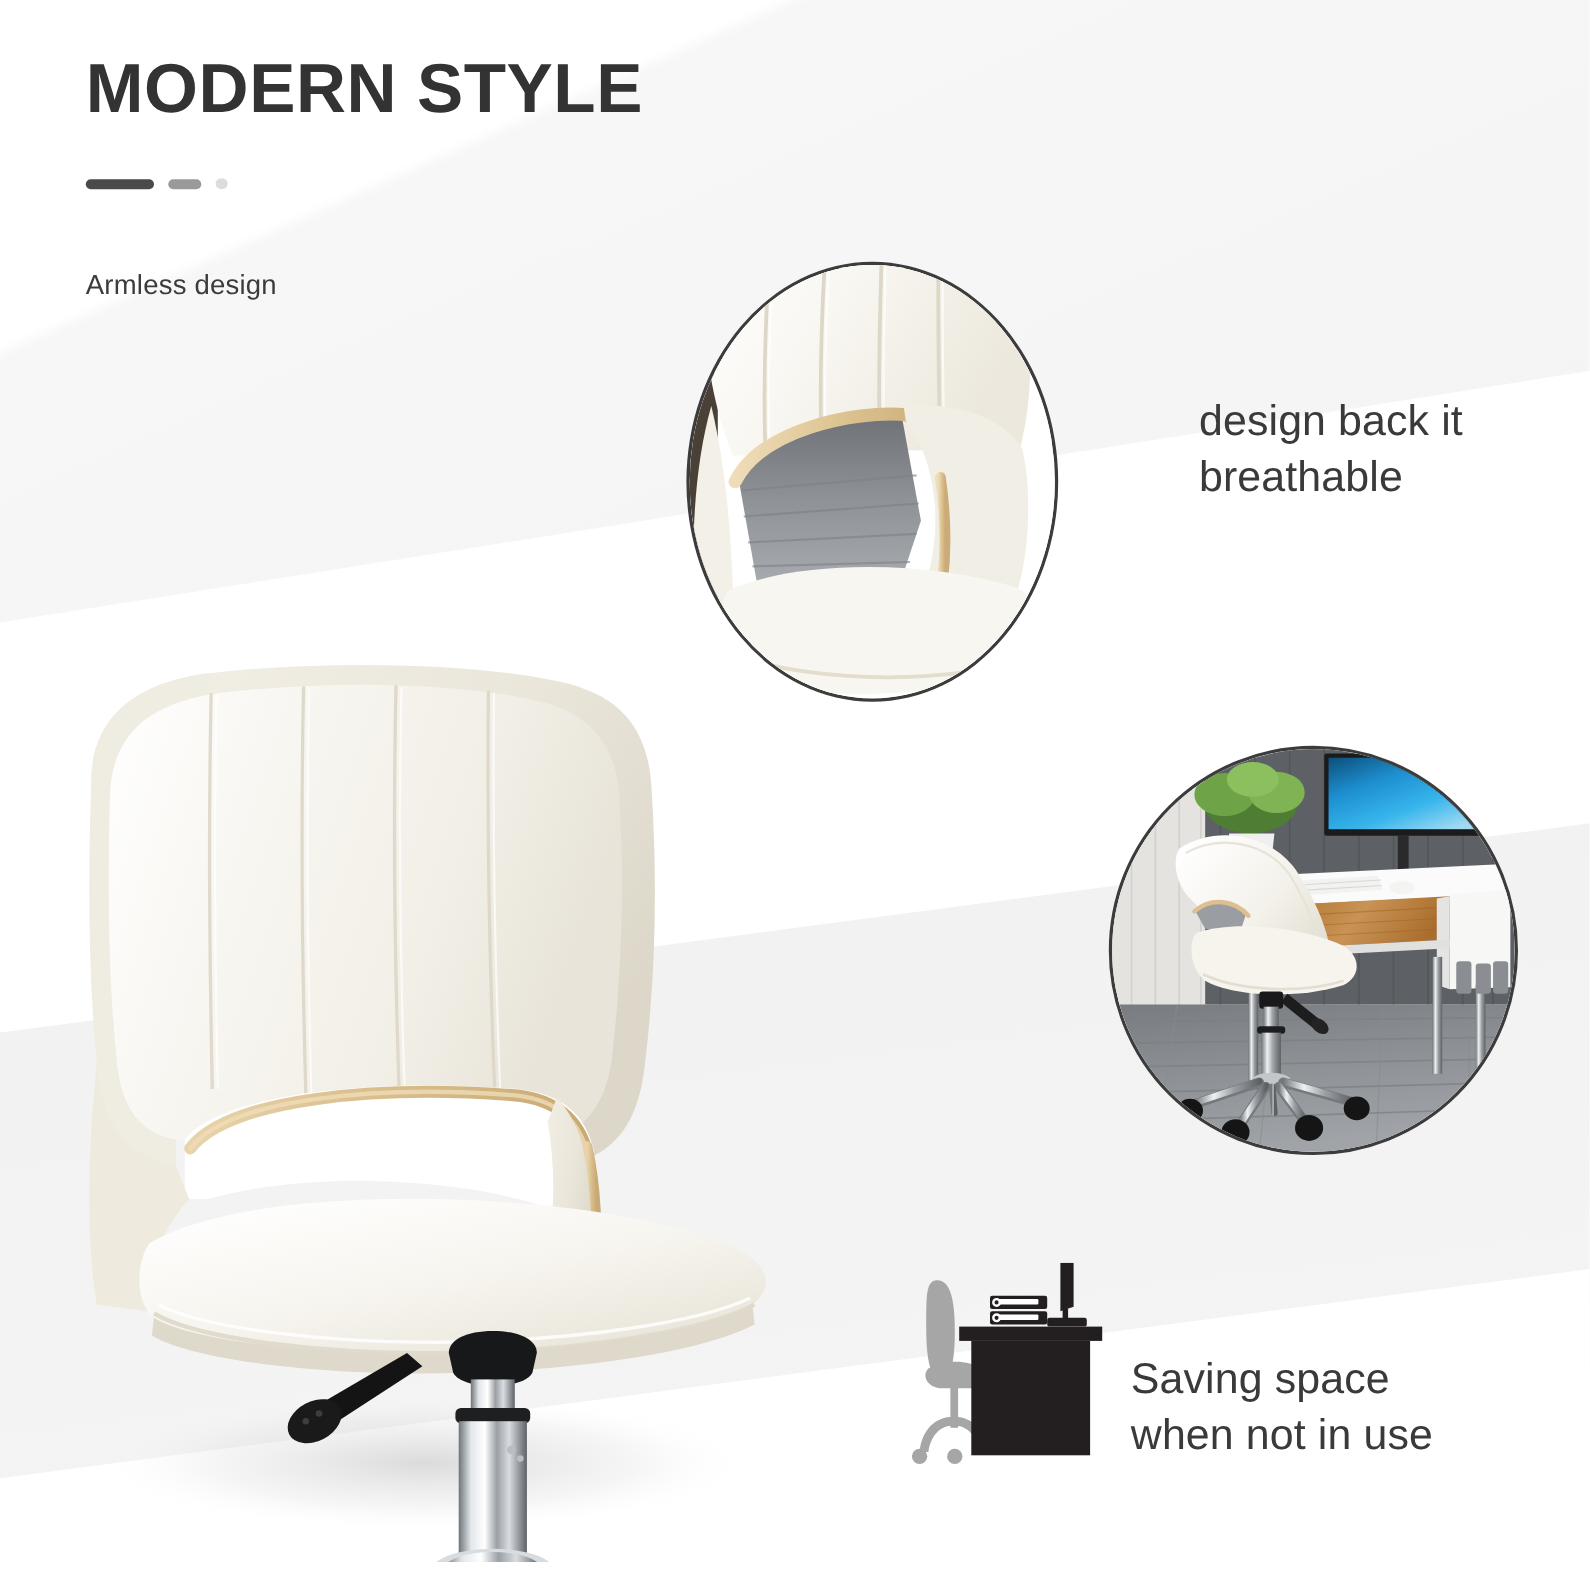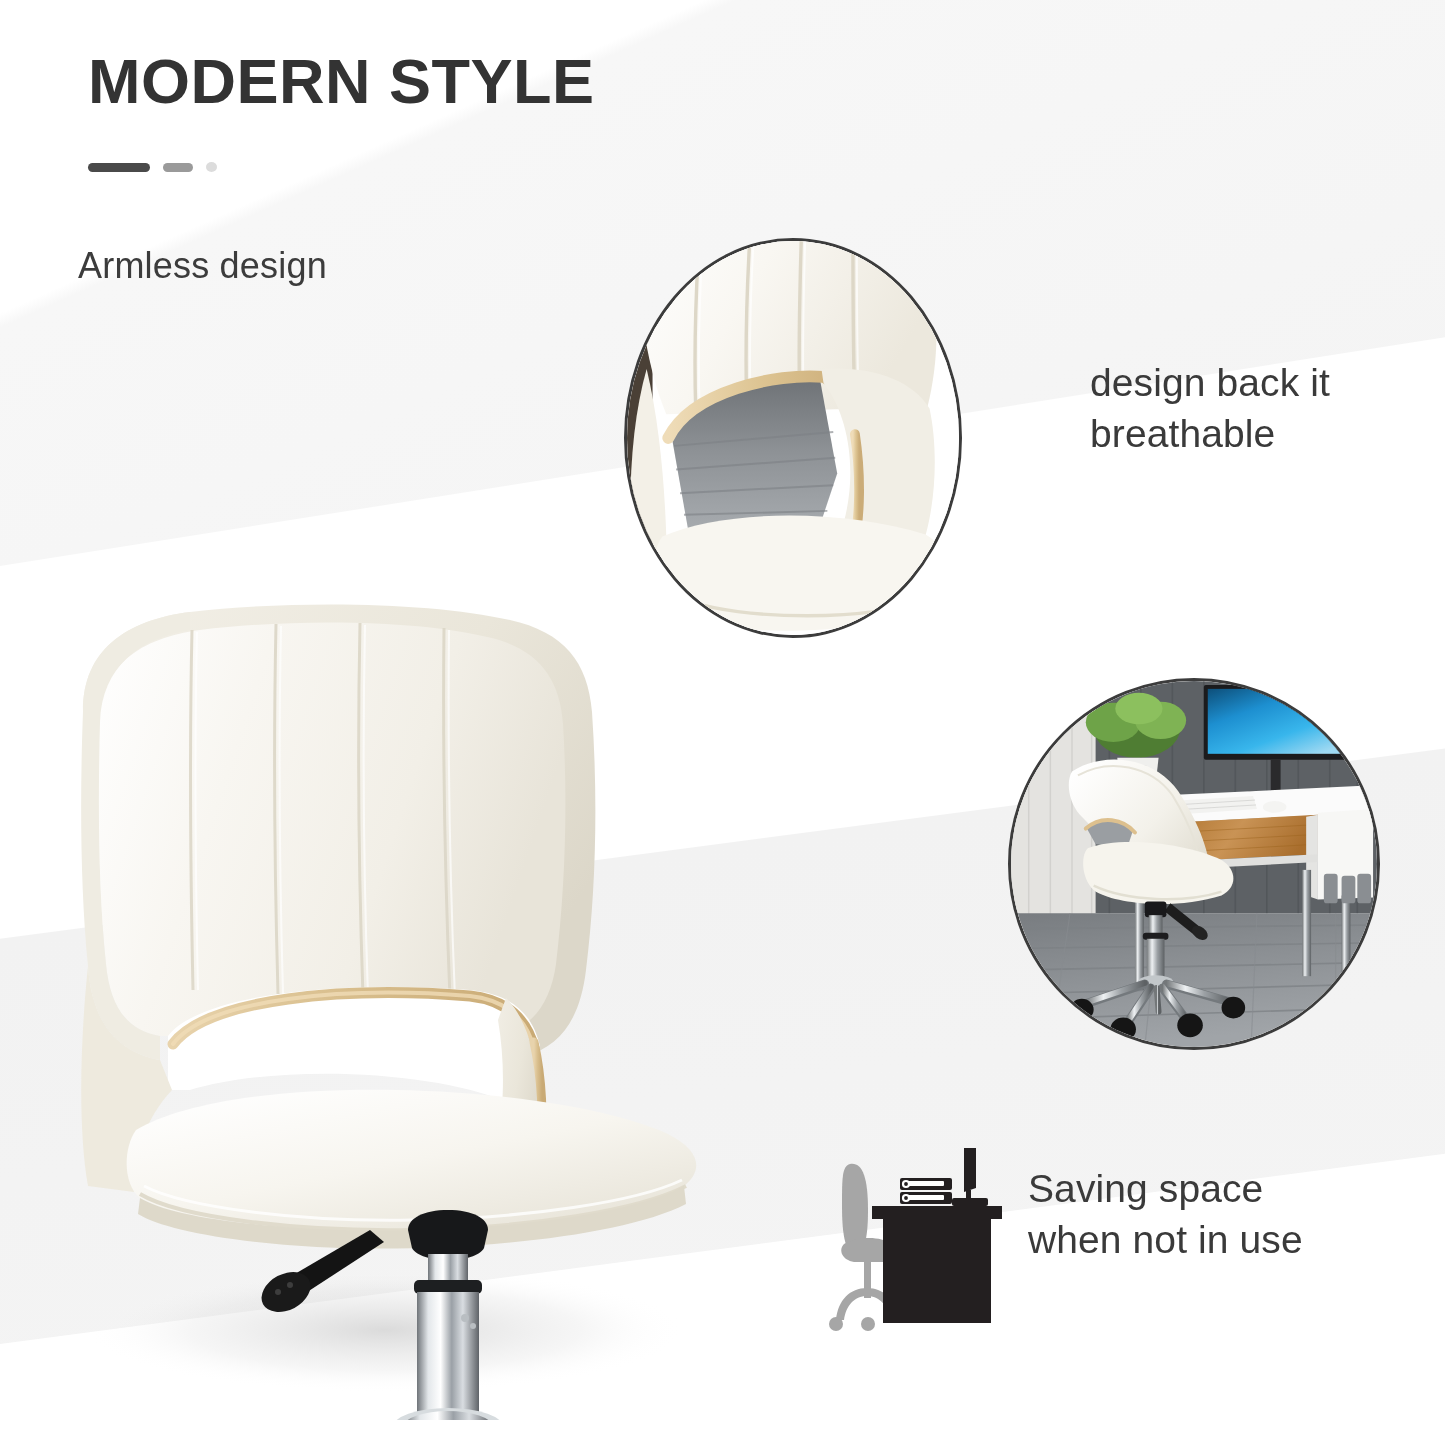--- a/index.html
+++ b/index.html
@@ -22,42 +22,42 @@
     position:absolute; left:-12%; top:58%; width:132%; height:34%;
     background:linear-gradient(180deg,#f2f2f2 0%,#f4f4f4 100%);
     transform:rotate(-7.5deg);
   }
   .bg-diag-bottom {
     position:absolute; left:-12%; top:86%; width:132%; height:30%;
     background:#ffffff; transform:rotate(-7.5deg);
   }
 
   
-  .header { position:absolute; left:88px; top:48px; }
+  .header { position:absolute; left:78px; top:48px; }
   .title {
     font-size:63px; font-weight:bold; letter-spacing:0.5px;
     color:#333333; line-height:1.05; white-space:nowrap;
   }
   .dashes { display:flex; align-items:center; gap:13px; margin-top:48px; }
   .dash-lg { width:62px; height:9px; border-radius:5px; background:#4a4a4a; }
   .dash-md { width:30px; height:9px; border-radius:5px; background:#9a9a9a; }
   .dash-sm { width:11px; height:10px; border-radius:50%; background:#dcdcdc; }
 
   .subtitle {
     position:absolute; left:78px; top:245px;
-    font-size:36px; color:#3c3c3c; font-weight:300; letter-spacing:0.2px;
+    font-size:25px; color:#3c3c3c; font-weight:300; letter-spacing:0.2px;
   }
 
   
   .caption {
     position:absolute; font-size:39px; line-height:1.30;
     color:#3a3a3a; font-weight:300; letter-spacing:0.1px;
   }
   .caption-hallow { left:1090px; top:358px; }
-  .caption-saving { left:1028px; top:1164px; }
+  .caption-saving { left:1028px; top:1229px; }
   .caption span { display:block; }
 
   
   .chair-main { position:absolute; left:40px; top:330px; width:700px; height:1090px; }
   .chair-main svg { width:100%; height:100%; display:block; }
 
   
   .inset {
     position:absolute; border-radius:50%; overflow:hidden;
     border:3px solid #3c3c3c;

